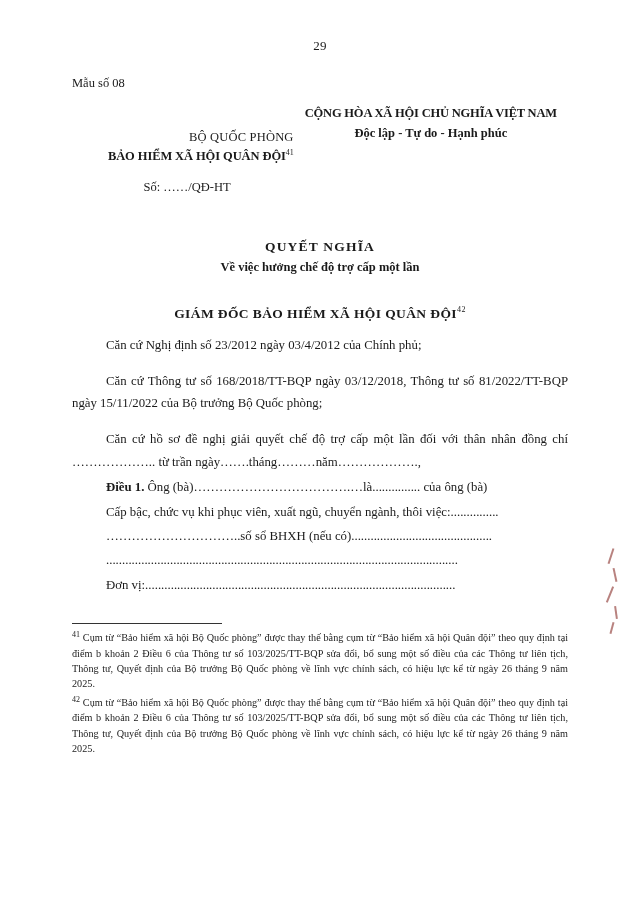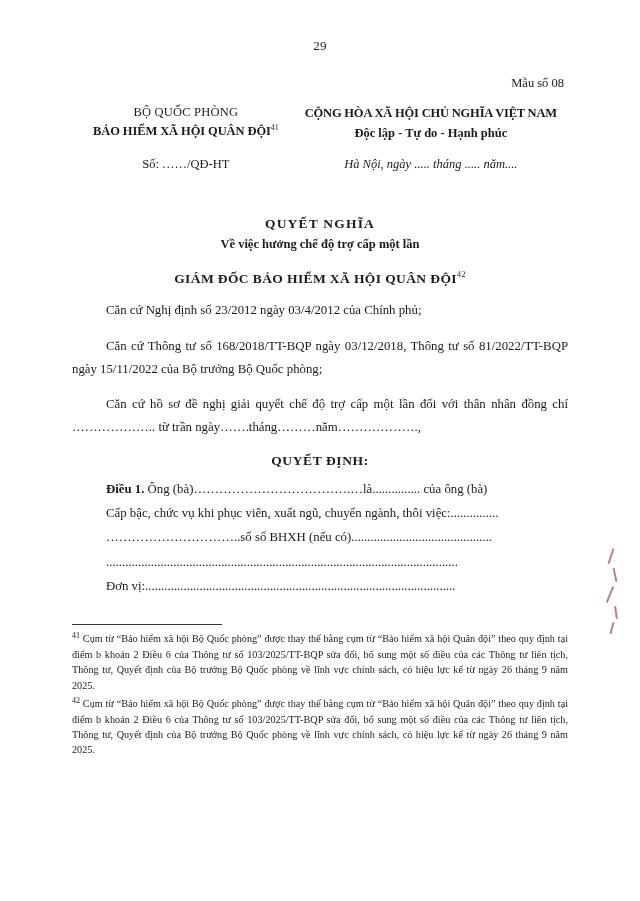--- a/index.html
+++ b/index.html
@@ -22,36 +22,37 @@
     box-sizing: border-box;
     padding: 0 72px;
   }
   .page-number {
     text-align: center;
     font-size: 13px;
     padding-top: 38px;
     letter-spacing: 0.3px;
   }
   .form-code {
-    text-align: right;
+    text-align: left;
     font-size: 12.5px;
     margin-top: 22px;
     padding-right: 4px;
   }
   .header-row {
     display: flex;
     margin-top: 12px;
     align-items: flex-start;
   }
   .header-left {
     width: 44%;
-    text-align: center;
+    text-align: right;
     font-size: 12.5px;
     line-height: 1.5;
     padding-left: 6px;
+    margin-top: 25px;
   }
   .header-left .line1 {
     letter-spacing: 0.2px;
   }
   .header-left .line2 {
     font-weight: bold;
     letter-spacing: -0.1px;
     position: relative;
   }
   .header-right {
@@ -99,21 +100,21 @@
   }
   .title-sub {
     font-weight: bold;
     font-size: 12.5px;
     margin-top: 5px;
   }
   .authority {
     text-align: center;
     font-weight: bold;
     font-size: 13.5px;
-    margin-top: 18px;
+    margin-top: 30px;
     letter-spacing: 0.4px;
   }
   .body-block {
     margin-top: 12px;
     font-size: 12.8px;
     line-height: 1.78;
     text-align: justify;
   }
   .para {
     text-indent: 34px;
@@ -191,37 +192,35 @@
       <div class="line2"><span>BẢO HIỂM XÃ HỘI QUÂN ĐỘI</span><sup class="fn">41</sup></div>
     </div>
     <div class="header-right">
       <div class="nation">CỘNG HÒA XÃ HỘI CHỦ NGHĨA VIỆT NAM</div>
       <div class="motto">Độc lập - Tự do - Hạnh phúc</div>
     </div>
   </div>
 
   <div class="subheader-row">
     <div class="subheader-left">Số: ……/QĐ-HT</div>
-    <div class="subheader-right">Hà Nội, ngày ..... tháng ..... năm....</div>
   </div>
 
   <div class="title-block">
     <div class="title-main">QUYẾT NGHĨA</div>
     <div class="title-sub">Về việc hưởng chế độ trợ cấp một lần</div>
   </div>
 
   <div class="authority"><span>GIÁM ĐỐC BẢO HIỂM XÃ HỘI QUÂN ĐỘI</span><sup class="fn">42</sup></div>
 
   <div class="body-block">
     <p class="para">Căn cứ Nghị định số 23/2012 ngày 03/4/2012 của Chính phủ;</p>
     <p class="para">Căn cứ Thông tư số  168/2018/TT-BQP ngày 03/12/2018, Thông tư số 81/2022/TT-BQP ngày 15/11/2022 của Bộ trưởng Bộ Quốc phòng;</p>
     <p class="para">Căn cứ hồ sơ đề nghị giải quyết chế độ trợ cấp một lần đối với thân nhân đồng chí ……………….. từ trần ngày…….tháng………năm……………….,</p>
   </div>
 
-  <div class="decision-word">QUYẾT ĐỊNH:</div>
 
   <div class="article">
     <div class="indent"><b>Điều 1.</b><span> Ông (bà)……………………………….…là............... của ông (bà)</span></div>
     <div class="indent">Cấp bậc, chức vụ khi phục viên, xuất ngũ, chuyển ngành, thôi việc:...............</div>
     <div class="indent">…………………………..số sổ BHXH (nếu có)............................................</div>
     <div class="indent">..............................................................................................................</div>
     <div class="indent">Đơn vị:.................................................................................................</div>
   </div>
 
   <hr class="footnote-rule">

